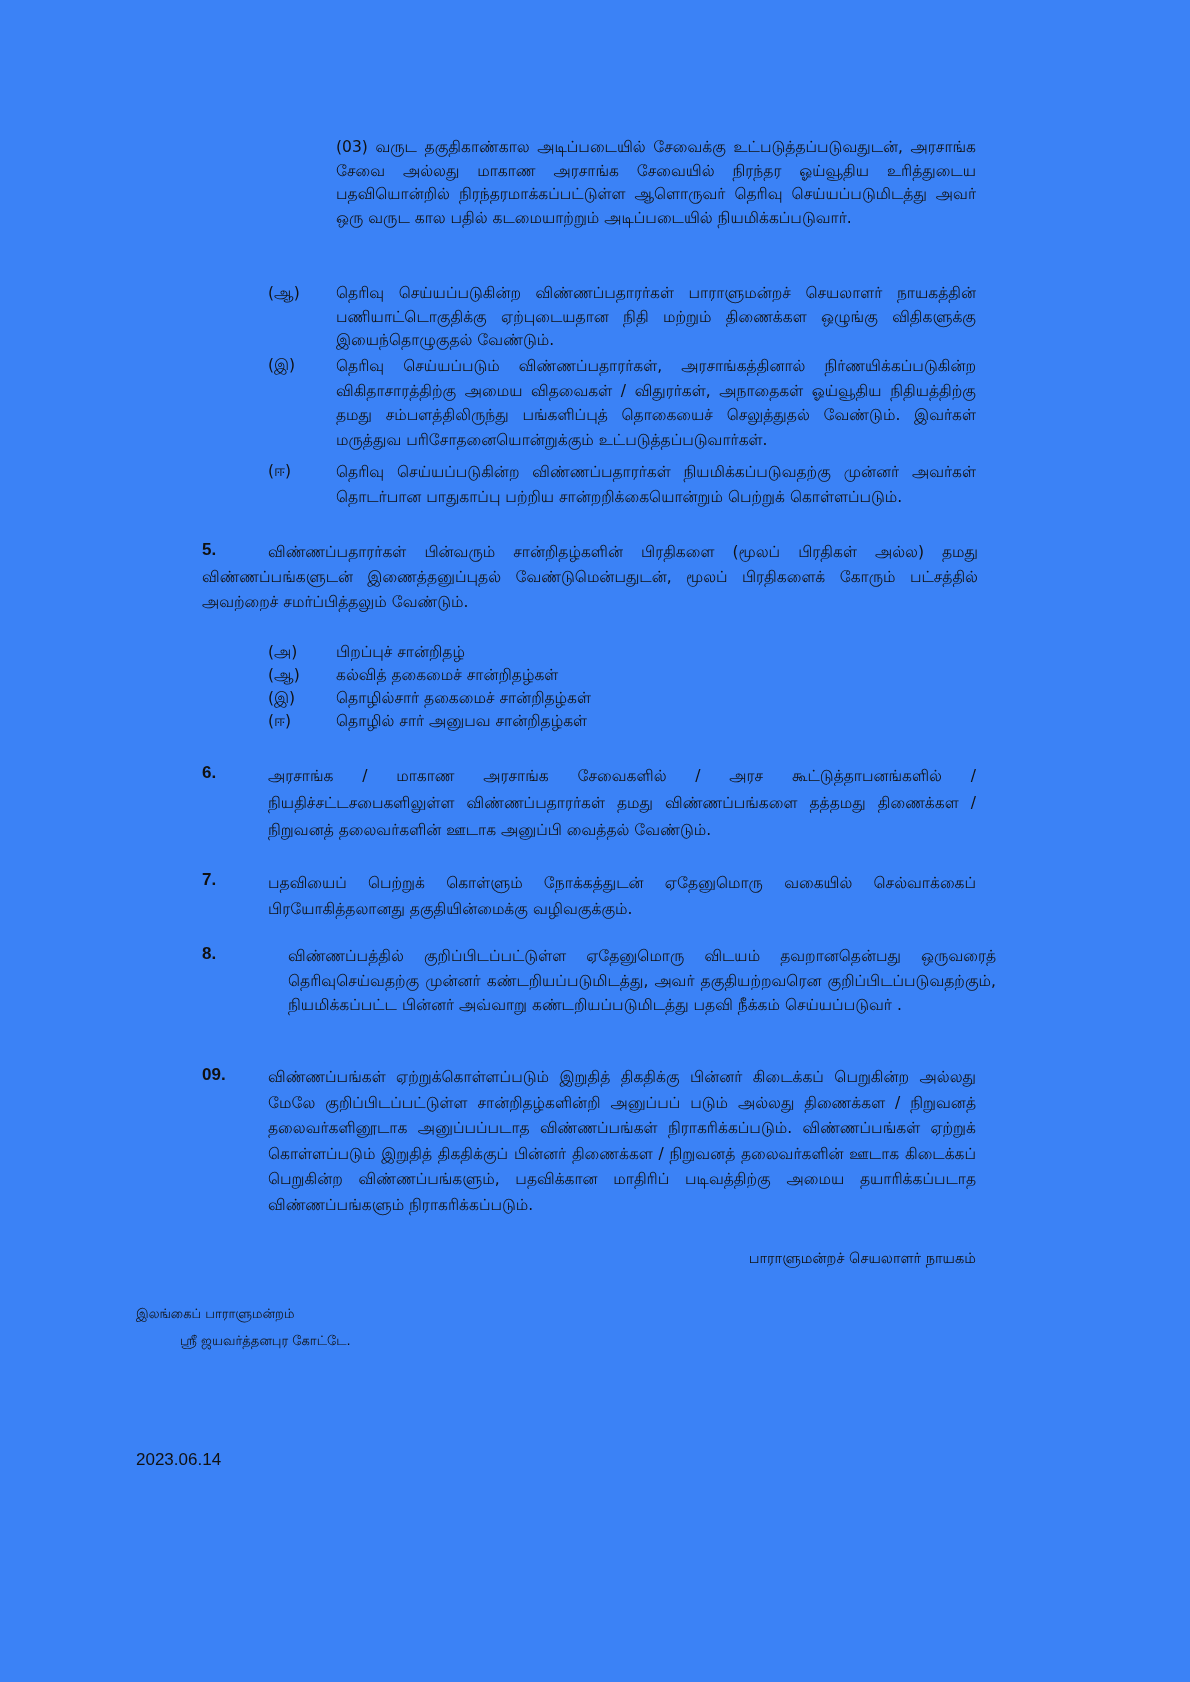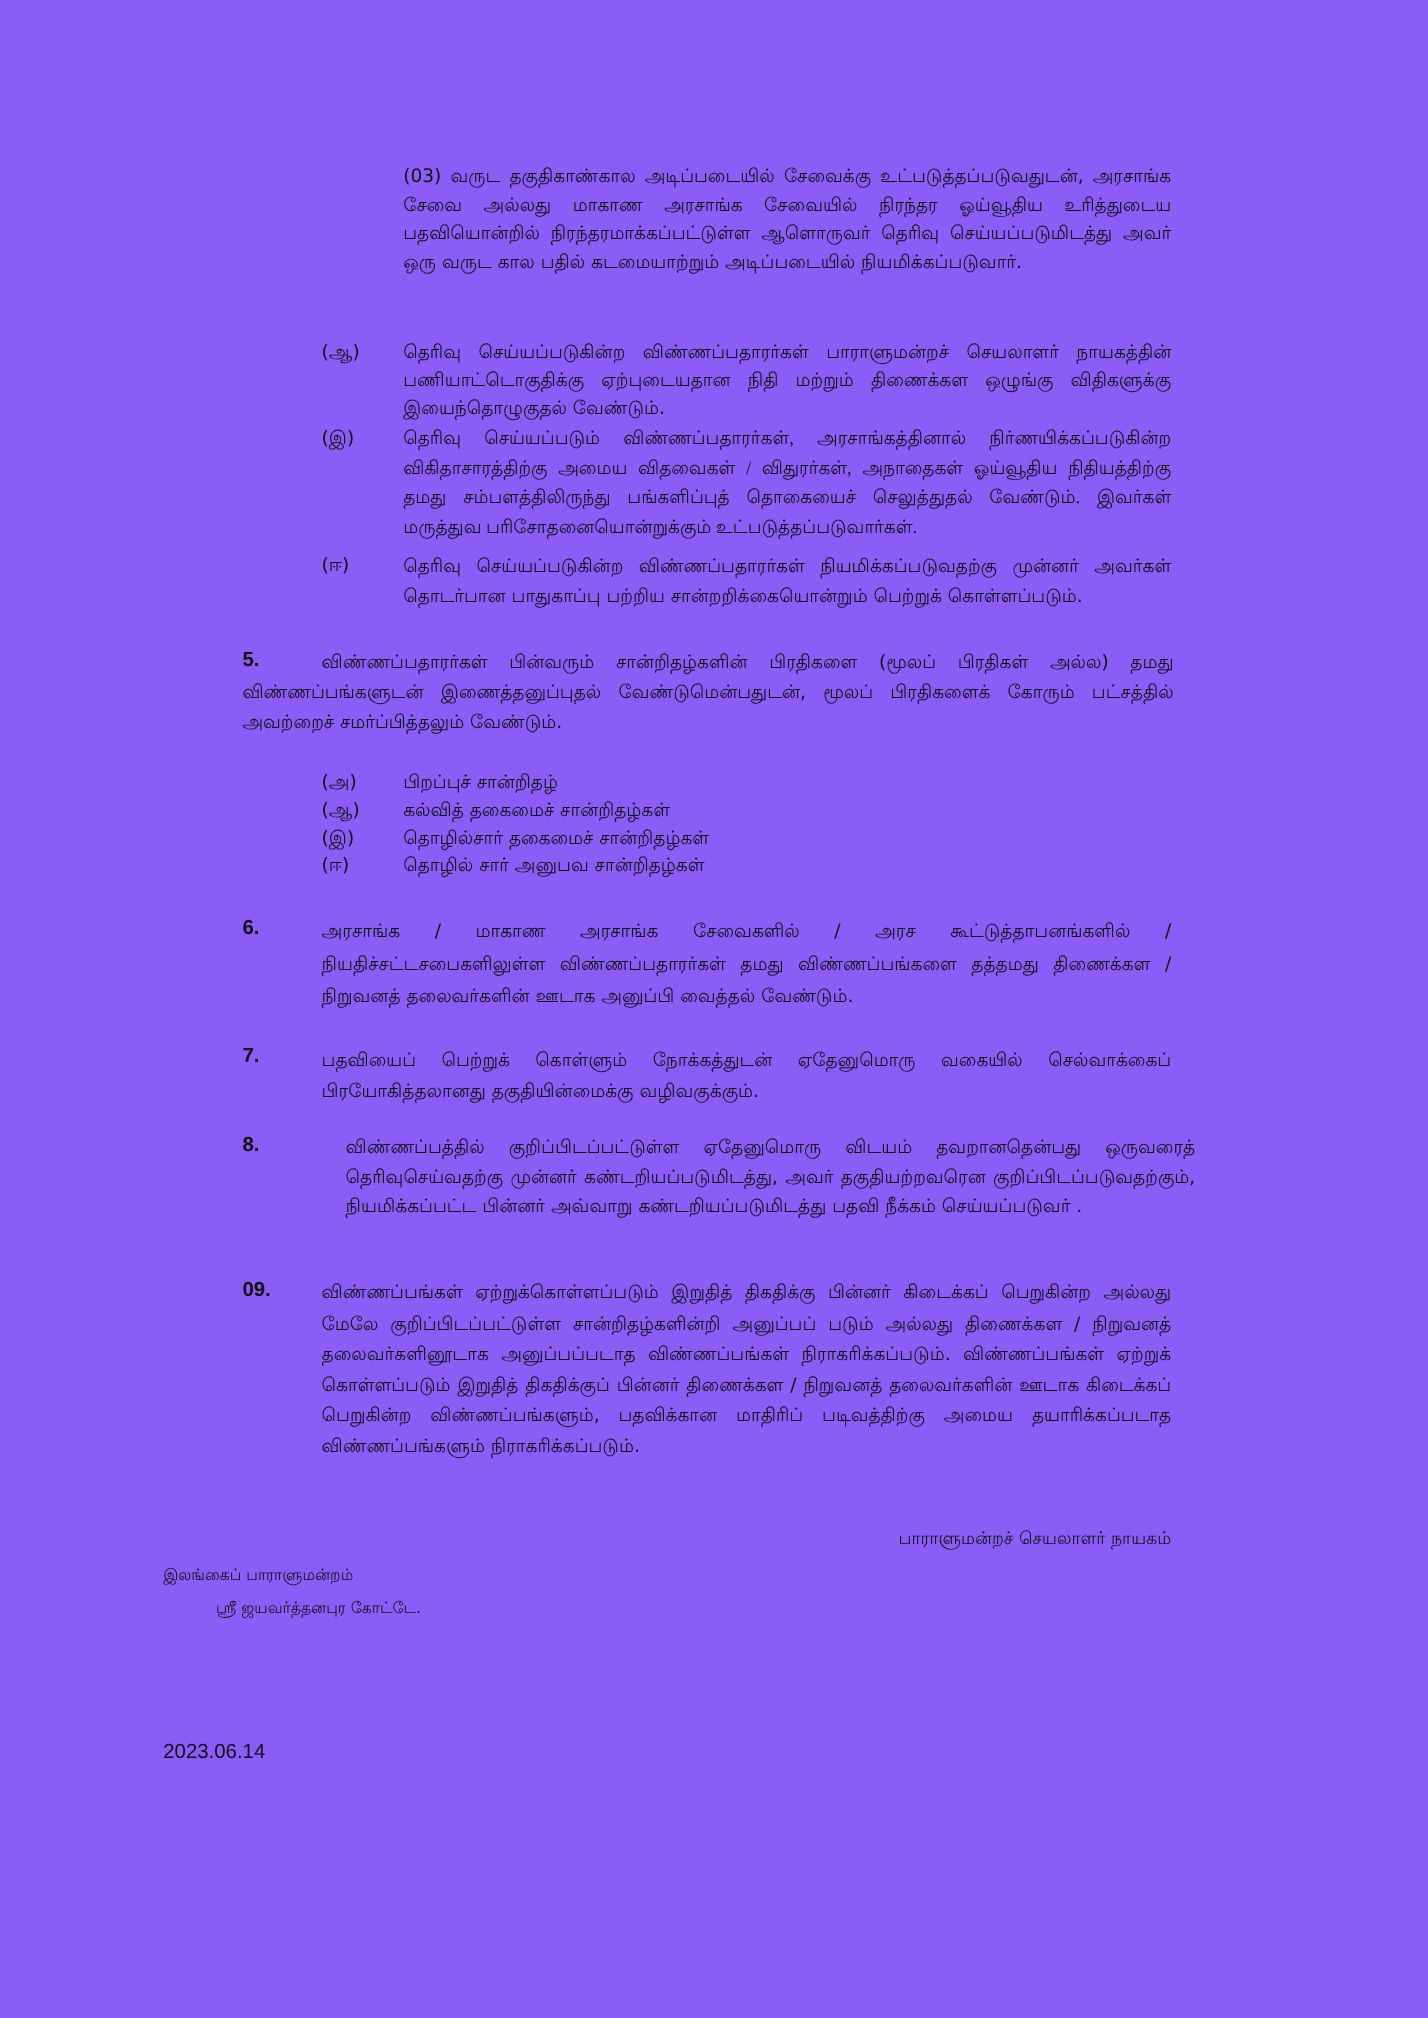--- a/index.html
+++ b/index.html
@@ -1,47 +1,47 @@
 <!DOCTYPE html>
 <html><head>
   <meta charset="utf-8">
   <style>
     html, body { margin: 0; padding: 0; background: #ffffff; }
     body {
       width: 1190px; height: 1682px; position: relative; overflow: hidden;
       font-family: "DejaVu Sans", "Liberation Sans", sans-serif;
       color: #111111;
     }
-    .page { position: absolute; left: 0; top: 0; width: 1190px; height: 1682px; background: #8b5cf6; }
+    .page { position: absolute; left: 0; top: 0; width: 1190px; height: 1682px; background: #3b82f6; }
     .p {
       position: absolute; font-size: 15.5px; line-height: 23.5px;
       text-align: justify; text-align-last: left;
     }
     .num {
       position: absolute; font-family: "Liberation Sans", sans-serif;
       font-weight: bold; font-size: 17px;
     }
     .lbl { position: absolute; font-size: 15.5px; }
     .li { position: absolute; font-size: 15.5px; line-height: 23.5px; }
-    .right { position: absolute; font-size: 14.5px; margin-top: 25px; }
+    .right { position: absolute; font-size: 14.5px; }
     .foot { position: absolute; font-size: 13px; line-height: 28px; }
     .date { position: absolute; font-family: "Liberation Sans", sans-serif; font-size: 17px; }
   </style>
 </head>
 <body>
 
 <div class="page">
 
   <div class="p" style="left:336px; top:136px; width:640px;">(03) வருட தகுதிகாண்கால அடிப்படையில்  சேவைக்கு உட்படுத்தப்படுவதுடன், அரசாங்க சேவை அல்லது மாகாண அரசாங்க சேவையில் நிரந்தர ஓய்வூதிய உரித்துடைய பதவியொன்றில் நிரந்தரமாக்கப்பட்டுள்ள ஆளொருவர் தெரிவு செய்யப்படுமிடத்து அவர் ஒரு வருட கால பதில் கடமையாற்றும் அடிப்படையில் நியமிக்கப்படுவார்.</div>
 
   <div class="lbl" style="left:268px; top:284px;">(ஆ)</div>
   <div class="p" style="left:336px; top:282px; width:640px;">தெரிவு செய்யப்படுகின்ற விண்ணப்பதாரர்கள் பாராளுமன்றச் செயலாளர் நாயகத்தின் பணியாட்டொகுதிக்கு ஏற்புடையதான நிதி மற்றும் திணைக்கள ஒழுங்கு விதிகளுக்கு இயைந்தொழுகுதல் வேண்டும்.</div>
 
   <div class="lbl" style="left:268px; top:356px;">(இ)</div>
-  <div class="p" style="left:336px; top:354px; width:640px; line-height:24.5px;font-family:Liberation Serif, serif;">தெரிவு செய்யப்படும் விண்ணப்பதாரர்கள், அரசாங்கத்தினால் நிர்ணயிக்கப்படுகின்ற விகிதாசாரத்திற்கு அமைய விதவைகள் / விதுரர்கள், அநாதைகள் ஓய்வூதிய நிதியத்திற்கு தமது சம்பளத்திலிருந்து பங்களிப்புத் தொகையைச் செலுத்துதல் வேண்டும். இவர்கள் மருத்துவ பரிசோதனையொன்றுக்கும் உட்படுத்தப்படுவார்கள்.</div>
+  <div class="p" style="left:336px; top:354px; width:640px; line-height:24.5px;">தெரிவு செய்யப்படும் விண்ணப்பதாரர்கள், அரசாங்கத்தினால் நிர்ணயிக்கப்படுகின்ற விகிதாசாரத்திற்கு அமைய விதவைகள் / விதுரர்கள், அநாதைகள் ஓய்வூதிய நிதியத்திற்கு தமது சம்பளத்திலிருந்து பங்களிப்புத் தொகையைச் செலுத்துதல் வேண்டும். இவர்கள் மருத்துவ பரிசோதனையொன்றுக்கும் உட்படுத்தப்படுவார்கள்.</div>
 
   <div class="lbl" style="left:268px; top:462px;">(ஈ)</div>
   <div class="p" style="left:336px; top:460px; width:640px; line-height:25px;">தெரிவு செய்யப்படுகின்ற விண்ணப்பதாரர்கள் நியமிக்கப்படுவதற்கு முன்னர் அவர்கள் தொடர்பான பாதுகாப்பு பற்றிய சான்றறிக்கையொன்றும் பெற்றுக் கொள்ளப்படும்.</div>
 
   <div class="num" style="left:202px; top:540px;">5.</div>
   <div class="p" style="left:202px; top:540px; width:776px; text-indent:66px; line-height:25px;">விண்ணப்பதாரர்கள் பின்வரும் சான்றிதழ்களின் பிரதிகளை (மூலப் பிரதிகள் அல்ல) தமது விண்ணப்பங்களுடன் இணைத்தனுப்புதல் வேண்டுமென்பதுடன், மூலப் பிரதிகளைக் கோரும் பட்சத்தில் அவற்றைச் சமர்ப்பித்தலும் வேண்டும்.</div>
 
   <div>
     <div class="li" style="left:268px; top:641px;">(அ)</div>
     <div class="li" style="left:336px; top:641px;">பிறப்புச் சான்றிதழ்</div>

